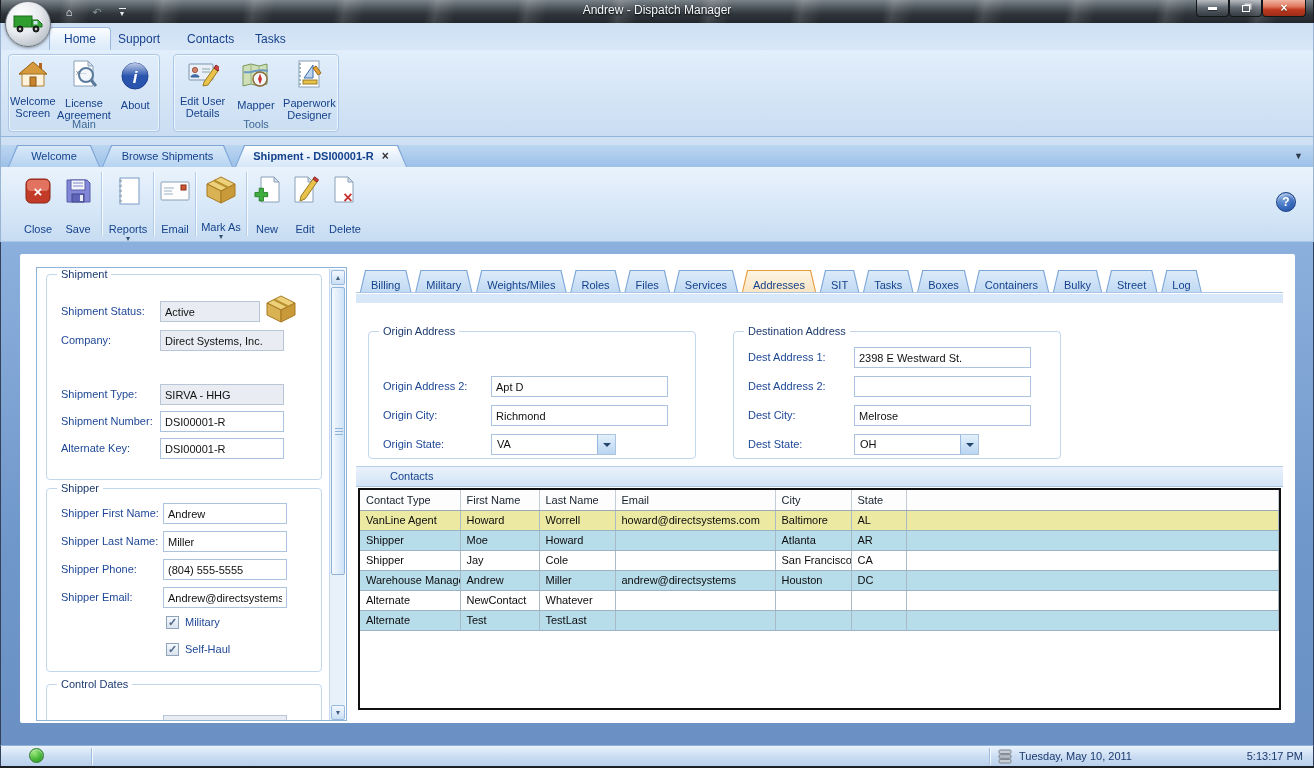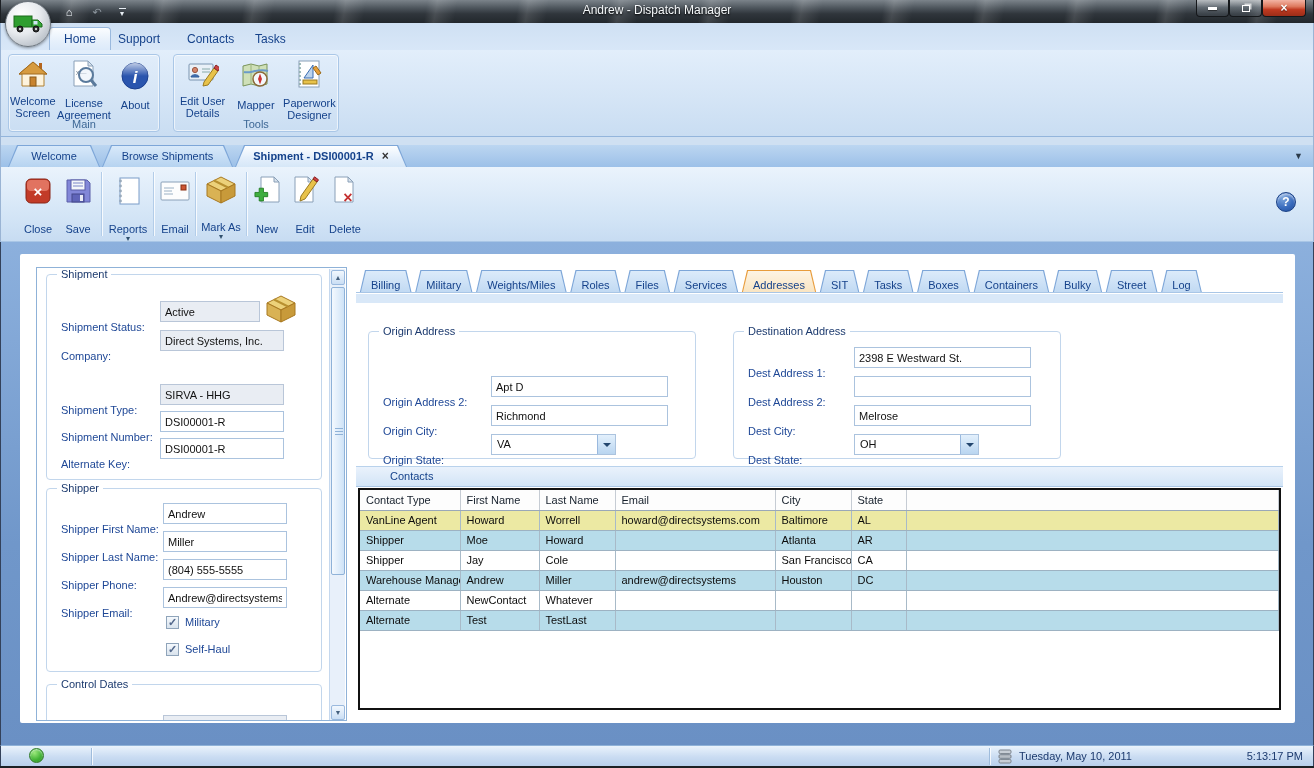--- a/index.html
+++ b/index.html
@@ -80,21 +80,21 @@
   
   .lpanel { position:absolute; left:36px; top:267px; width:311px; height:454px; border:1px solid #8fb2d8; background:#fff; overflow:hidden; }
   .vscroll { position:absolute; right:1px; top:1px; width:16px; height:452px; background:#e8f0fa; border-left:1px solid #c5d8ee; }
   .sbbtn { position:absolute; left:1px; width:14px; height:15px; background:linear-gradient(180deg,#f2f8fe,#cadef4); border:1px solid #9ab9de; border-radius:2px; color:#44607e; font-size:7px; display:flex; align-items:center; justify-content:center; }
   .sbthumb { position:absolute; left:1px; top:18px; width:14px; height:288px; background:linear-gradient(90deg,#f4f9fe,#cfe3f7); border:1px solid #8fb2d8; border-radius:2px; }
   .sbgrip { position:absolute; left:3px; top:50%; width:8px; height:1px; background:#8fb2d8; box-shadow:0 3px 0 #8fb2d8, 0 -3px 0 #8fb2d8; }
 
   .fieldset { position:absolute; border:1px solid #c2d6ec; border-radius:4px; }
   .legend { position:absolute; top:-7px; left:10px; background:#fff; padding:0 4px; color:#1c3a6e; }
   .fr { position:absolute; left:0; right:0; height:21px; }
-  .flabel { position:absolute; left:14px; top:4px; color:#1e4796; white-space:nowrap;margin-top:16px; }
+  .flabel { position:absolute; left:14px; top:4px; color:#1e4796; white-space:nowrap; }
   .fi { position:absolute; top:0; height:21px; border:1px solid #abc3de; background:#fff; font-family:"Liberation Sans",sans-serif; font-size:11px; padding:0 4px; color:#111; }
   .fi.ro { background:#e9edf3; border-color:#b9c6d8; }
   .combo { position:absolute; top:0; height:21px; border:1px solid #abc3de; background:#fff; display:flex; }
   .combo .cv { flex:1; padding:3px 0 0 5px; color:#111; }
   .combo .cbtn { width:18px; background:linear-gradient(180deg,#e3f0fc,#b9d5f0); border-left:1px solid #9ab9de; display:flex; align-items:center; justify-content:center; }
   .combo .cbtn .arr { width:0; height:0; border-left:4px solid transparent; border-right:4px solid transparent; border-top:4px solid #23466e; }
   .cbrow { position:absolute; height:14px; display:flex; align-items:center; gap:6px; }
   .cbox { width:13px; height:13px; border:1px solid #8fa4ba; background:linear-gradient(180deg,#f5f9fd,#d9e3ed); display:flex; align-items:center; justify-content:center; color:#53688c; font-size:11px; line-height:1; font-weight:bold; }
   .cblabel { color:#1e4796; }
 

